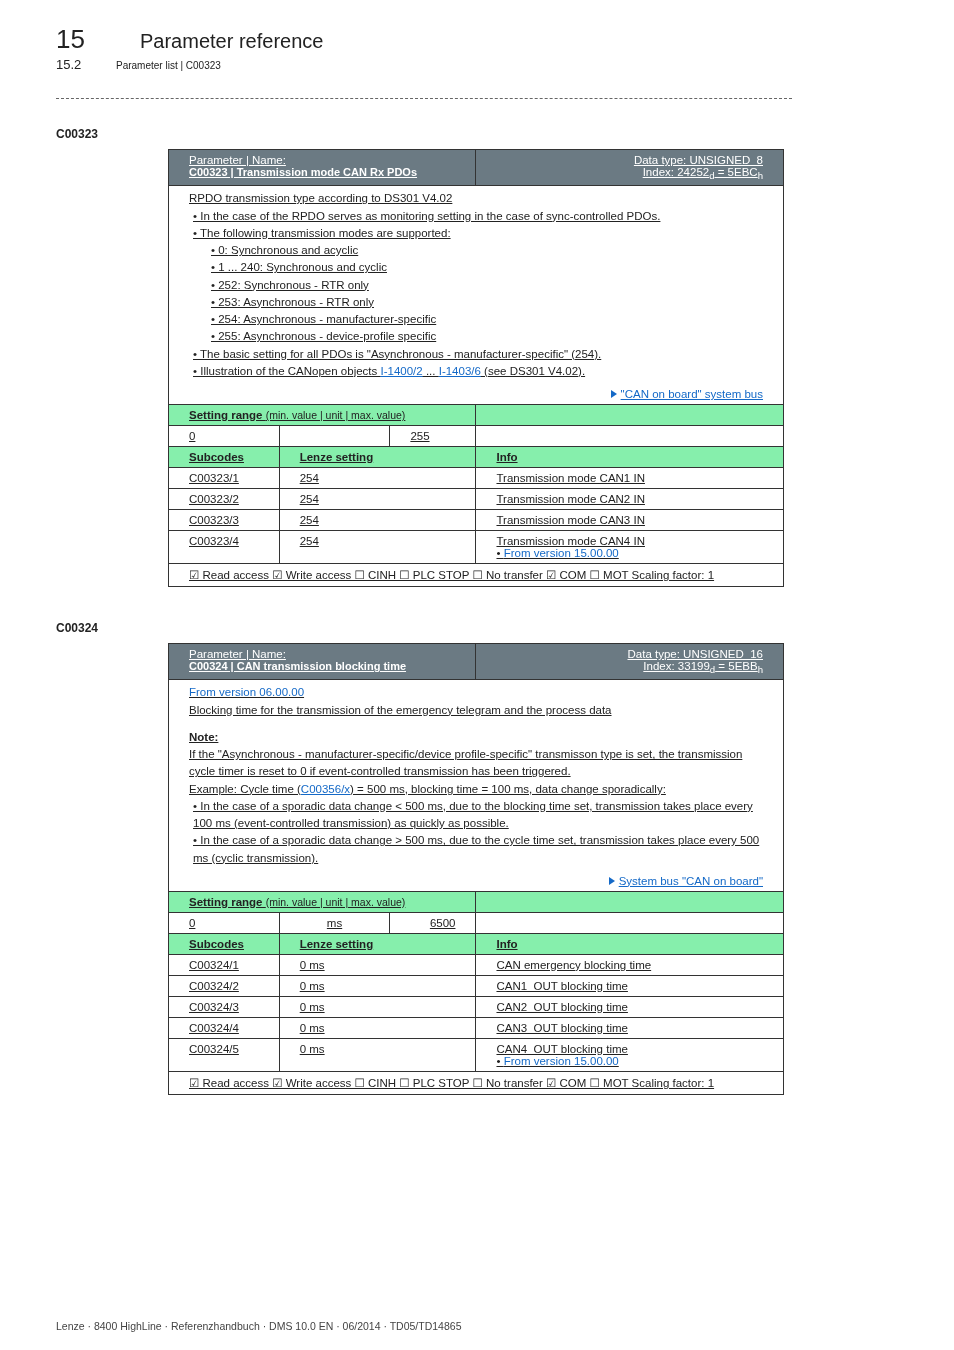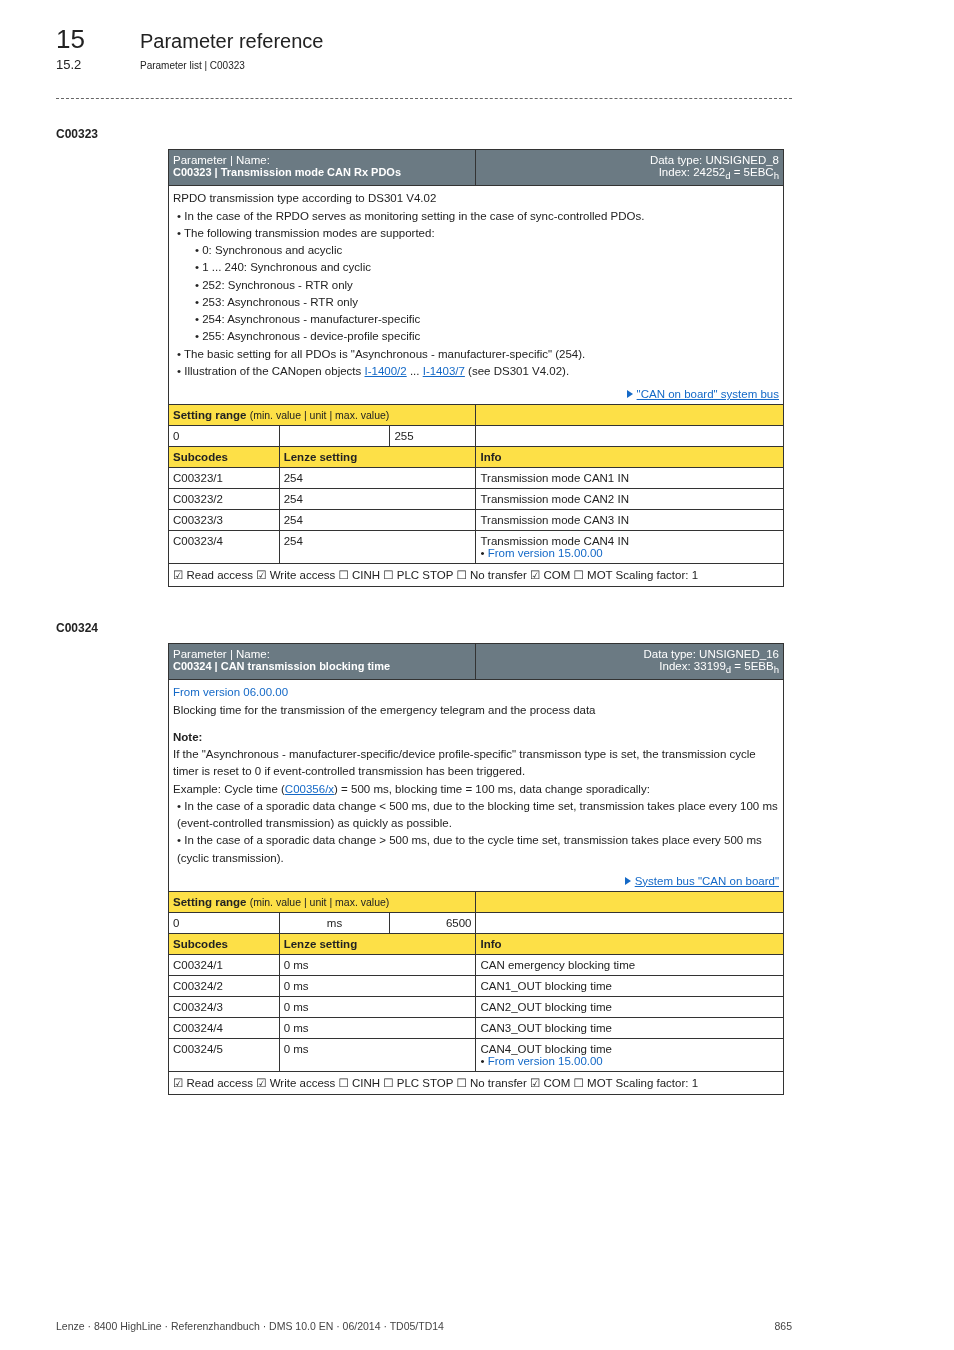--- a/index.html
+++ b/index.html
@@ -27,21 +27,20 @@
     color: #222;
     width: 60px;
   }
   .chapter-title {
     font-size: 20px;
     font-weight: 400;
   }
   .section-line {
     display: flex;
     align-items: baseline;
-    gap: 24px;
     margin-top: 2px;
   }
   .section-num {
     font-size: 13px;
     color: #222;
     width: 60px;
   }
   .section-title {
     font-size: 10px;
   }
@@ -61,23 +60,24 @@
     margin-right: 8px;
     margin-bottom: 34px;
   }
   table.param-table {
     border-collapse: collapse;
     width: 100%;
     table-layout: fixed;
   }
   table.param-table td, table.param-table th {
     border: 1px solid #333;
-    padding: 4px 4px;
+    padding: 4px 20px;
     vertical-align: top;
     font-size: 11.5px;
+    text-decoration: underline;
   }
   .hdr-row td {
     background: #6b7a83;
     color: #fff;
     font-size: 10.5px;
   }
   .hdr-title { font-weight: 700; font-size: 11px; }
   .hdr-right {
     text-align: right;
     white-space: nowrap;
@@ -93,35 +93,34 @@
   .no-top-border { border-top: none !important; }
   .sys-link-inner { display: inline-flex; align-items: center; gap: 4px; }
   .tri {
     display: inline-block;
     width: 0; height: 0;
     border-top: 4px solid transparent;
     border-bottom: 4px solid transparent;
     border-left: 6px solid #1469c7;
   }
   .sub-hdr td {
-    background: #fde047;
+    background: #86efac;
     font-weight: 700;
   }
   .small-hdr { font-size: 10.5px; font-weight: 400; }
   .footer-row td {
     font-size: 9.5px;
     padding: 3px 8px;
   }
   .page-footer {
     position: absolute;
     bottom: 18px;
     left: 56px;
     right: 56px;
     display: flex;
-    justify-content: space-between;
     font-size: 10.5px;
     color: #444;
   }
 </style>
 </head>
 <body>
 
 <div class="page">
 
   <div class="chapter-line">
@@ -165,21 +164,21 @@
           <div class="bullet-l1">• In the case of the RPDO serves as monitoring setting in the case of sync-controlled PDOs.</div>
           <div class="bullet-l1">• The following transmission modes are supported:</div>
           <div class="bullet-l2">• 0: Synchronous and acyclic</div>
           <div class="bullet-l2">• 1 ... 240: Synchronous and cyclic</div>
           <div class="bullet-l2">• 252: Synchronous - RTR only</div>
           <div class="bullet-l2">• 253: Asynchronous - RTR only</div>
           <div class="bullet-l2">• 254: Asynchronous - manufacturer-specific</div>
           <div class="bullet-l2">• 255: Asynchronous - device-profile specific</div>
           <div class="bullet-l1">• The basic setting for all PDOs is "Asynchronous - manufacturer-specific" (254).</div>
           <div class="bullet-l1">
-            <span>• Illustration of the CANopen objects </span><span class="link">I-1400/2</span><span>  ... </span><span class="link">I-1403/7</span><span>  (see DS301 V4.02).</span>
+            <span>• Illustration of the CANopen objects </span><span class="link">I-1400/2</span><span>  ... </span><span class="link">I-1403/6</span><span>  (see DS301 V4.02).</span>
           </div>
         </td>
       </tr>
       <tr class="sys-link-row">
         <td colspan="4" class="no-top-border">
           <span class="sys-link-inner">
             <span class="tri"></span>
             <span class="link">"CAN on board" system bus</span>
           </span>
         </td>

